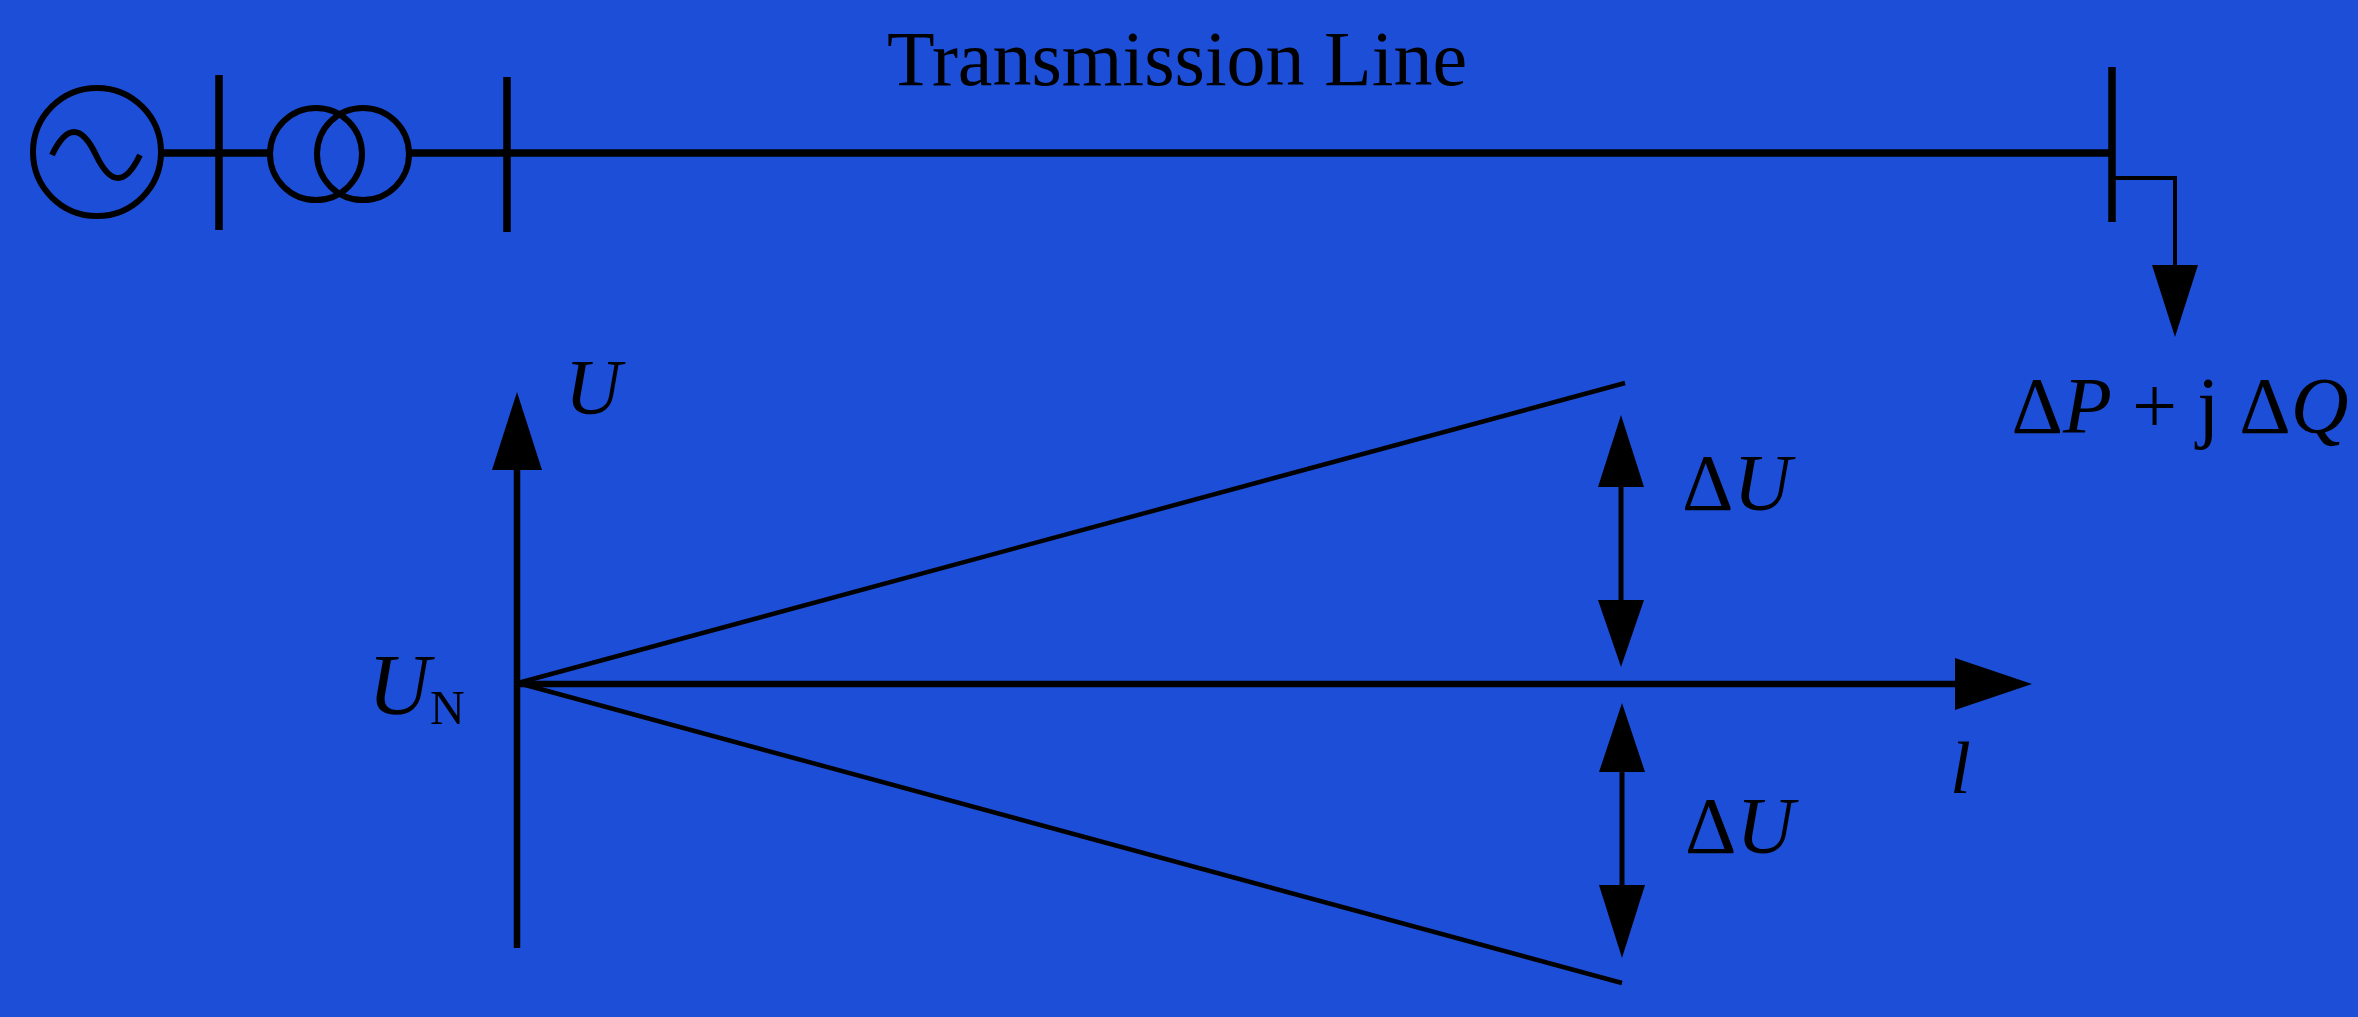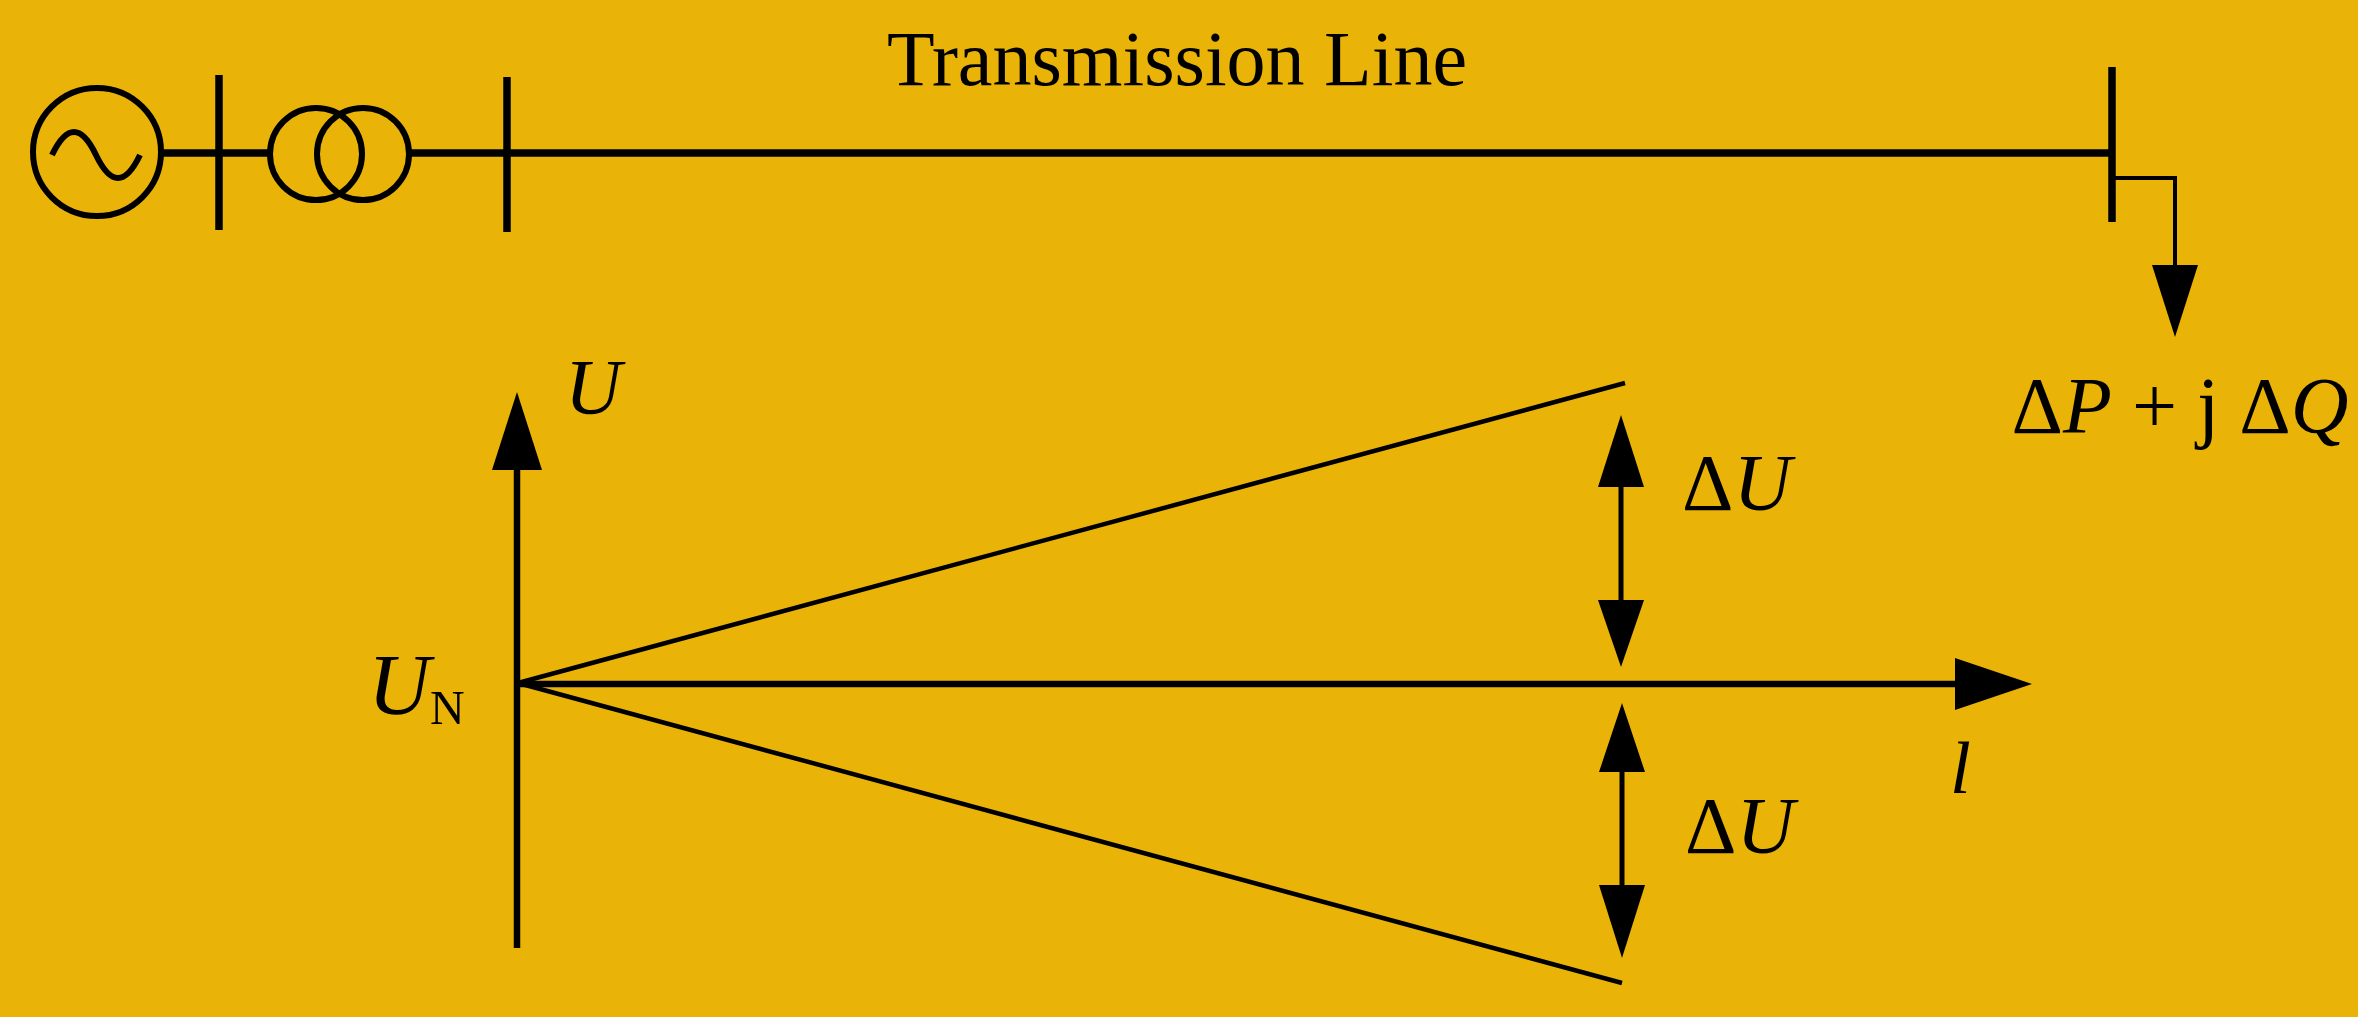--- a/index.html
+++ b/index.html
@@ -4,21 +4,21 @@
 <style>
   html, body {
     margin: 0;
     padding: 0;
     background: #ffffff;
   }
   .stage {
     position: relative;
     width: 2358px;
     height: 1017px;
-    background: #eab308;
+    background: #1d4ed8;
     overflow: hidden;
   }
   svg text {
     font-family: "Liberation Serif", "DejaVu Serif", serif;
     fill: #000000;
   }
   .it { font-style: italic; }
   .sym  { stroke: #000000; stroke-width: 6;   fill: none; }
   .thick{ stroke: #000000; stroke-width: 7.5; fill: none; }
   .axis { stroke: #000000; stroke-width: 6.5; fill: none; }

